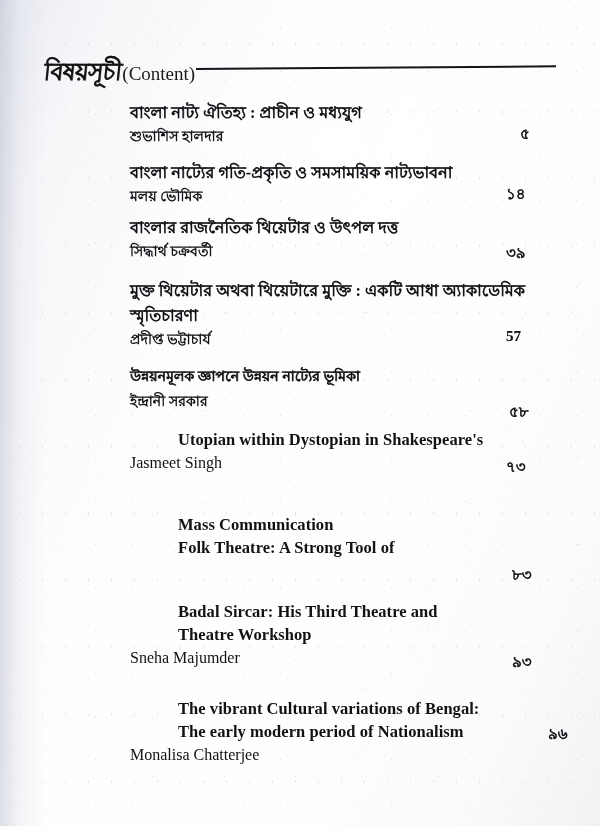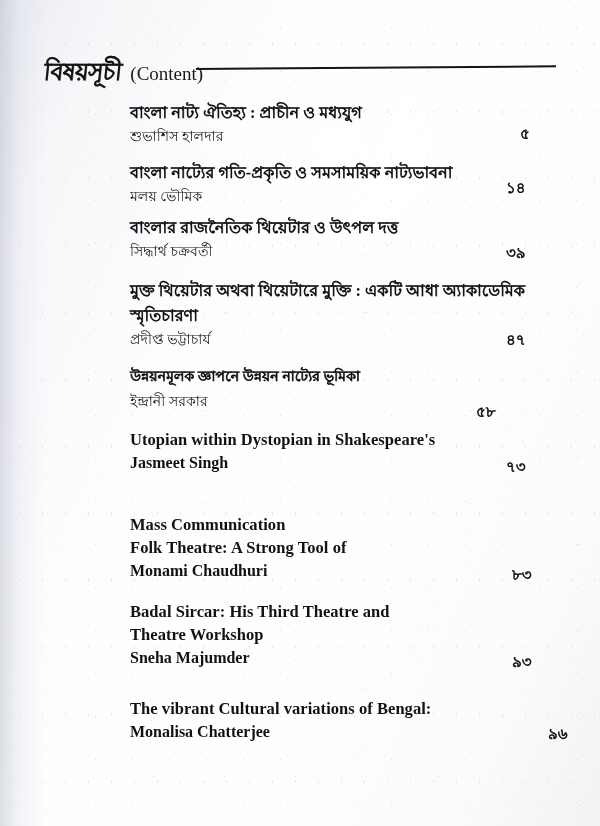--- a/index.html
+++ b/index.html
@@ -69,21 +69,21 @@
     line-height: 1;
     transform: skewX(-6deg) scaleY(1.06);
     text-shadow: 0.4px 0 0 rgba(20,20,20,0.55);
     white-space: nowrap;
   }
   #header-paren {
     font-family: "Liberation Serif", serif;
     font-size: 19px;
     color: #1a1a1a;
     line-height: 1;
-    margin-left: 9px;
+    margin-left: 1px;
     padding-bottom: 1px;
     white-space: nowrap;
   }
   #header-rule {
     position: absolute;
     left: 196px;
     top: 68px;
     width: 360px;
     height: 2px;
     background: #14141a;
@@ -119,46 +119,47 @@
     font-family: "Liberation Serif", "DejaVu Sans", serif;
     font-size: 16px;
     font-weight: 600;
     line-height: 25px;
     letter-spacing: 0.1px;
     text-shadow: 0.3px 0 0 rgba(18,18,22,0.4);
   }
   .bn .author-line {
     font-family: "Liberation Serif", "DejaVu Sans", serif;
     font-size: 14px;
-    font-weight: 400;
+    font-weight: 700;
     line-height: 24px;
     letter-spacing: 0.1px;
   }
   .bn.emphasis .title-line {
     font-size: 14px;
     font-weight: 700;
     line-height: 27px;
     text-shadow: 0.55px 0 0 rgba(18,18,22,0.65);
   }
 
   
   .en .title-line {
     font-family: "Liberation Serif", serif;
     font-size: 16.5px;
     font-weight: 700;
     line-height: 23px;
     letter-spacing: 0.05px;
+    margin-left: 48px;
   }
   .en .title-line.italic {
     font-style: italic;
   }
   .en .author-line {
     font-family: "Liberation Serif", serif;
     font-size: 16px;
-    font-weight: 700;
+    font-weight: 400;
     line-height: 23px;
   }
 
   .page-number {
     position: absolute;
     width: 60px;
     text-align: left;
     font-family: "Liberation Serif", "DejaVu Sans", serif;
     font-size: 15px;
     font-weight: 600;
@@ -186,70 +187,70 @@
             <span class="title-line">বাংলা নাট্য ঐতিহ্য : প্রাচীন ও মধ্যযুগ</span>
             <span class="author-line">শুভাশিস হালদার</span>
           </div>
           <span class="page-number" style="left: 520px; top: 22px;">৫</span>
         </div>
         <div class="entry" style="top: 160px;">
           <div class="entry-body bn">
             <span class="title-line">বাংলা নাট্যের গতি-প্রকৃতি ও সমসাময়িক নাট্যভাবনা</span>
             <span class="author-line">মলয় ভৌমিক</span>
           </div>
-          <span class="page-number" style="left: 506px; top: 16px;">১৪</span>
+          <span class="page-number" style="left: 506px; top: 22px;">১৪</span>
         </div>
         <div class="entry" style="top: 215px;">
           <div class="entry-body bn">
             <span class="title-line">বাংলার রাজনৈতিক থিয়েটার ও উৎপল দত্ত</span>
             <span class="author-line">সিদ্ধার্থ চক্রবর্তী</span>
           </div>
           <span class="page-number" style="left: 506px; top: 26px;">৩৯</span>
         </div>
         <div class="entry" style="top: 278px;">
           <div class="entry-body bn">
             <span class="title-line">মুক্ত থিয়েটার অথবা থিয়েটারে মুক্তি : একটি আধা অ্যাকাডেমিক</span>
             <span class="title-line">স্মৃতিচারণা</span>
             <span class="author-line">প্রদীপ্ত ভট্টাচার্য</span>
           </div>
-          <span class="page-number" style="left: 506px; top: 50px;">৪৭</span>
+          <span class="page-number" style="left: 506px; top: 50px;">57</span>
         </div>
         <div class="entry" style="top: 363px;">
           <div class="entry-body bn emphasis">
             <span class="title-line">উন্নয়নমূলক জ্ঞাপনে উন্নয়ন নাট্যের ভূমিকা</span>
             <span class="author-line">ইন্দ্রানী সরকার</span>
           </div>
-          <span class="page-number" style="left: 476px; top: 37px;">৫৮</span>
+          <span class="page-number" style="left: 509px; top: 37px;">৫৮</span>
         </div>
         <div class="entry" style="top: 428px;">
           <div class="entry-body en">
             <span class="title-line">Utopian within Dystopian in Shakespeare's</span>
             <span class="author-line">Jasmeet Singh</span>
           </div>
           <span class="page-number" style="left: 506px; top: 27px;">৭৩</span>
         </div>
         <div class="entry" style="top: 513px;">
           <div class="entry-body en">
             <span class="title-line">Mass Communication</span>
             <span class="title-line">Folk Theatre: A Strong Tool of</span>
-            <span class="author-line">Monami Chaudhuri</span>
           </div>
           <span class="page-number" style="left: 512px; top: 50px;">৮৩</span>
         </div>
         <div class="entry" style="top: 600px;">
           <div class="entry-body en">
             <span class="title-line">Badal Sircar: His Third Theatre and</span>
             <span class="title-line">Theatre Workshop</span>
             <span class="author-line">Sneha Majumder</span>
           </div>
           <span class="page-number" style="left: 512px; top: 50px;">৯৩</span>
         </div>
         <div class="entry" style="top: 697px;">
           <div class="entry-body en">
             <span class="title-line">The vibrant Cultural variations of Bengal:</span>
+            <span class="title-line">The early modern period of Nationalism</span>
             <span class="author-line">Monalisa Chatterjee</span>
           </div>
           <span class="page-number" style="left: 512px; top: 25px; margin-left: 36px;">৯৬</span>
         </div>
       </div>
 
   </div>
 
 </div>
 

